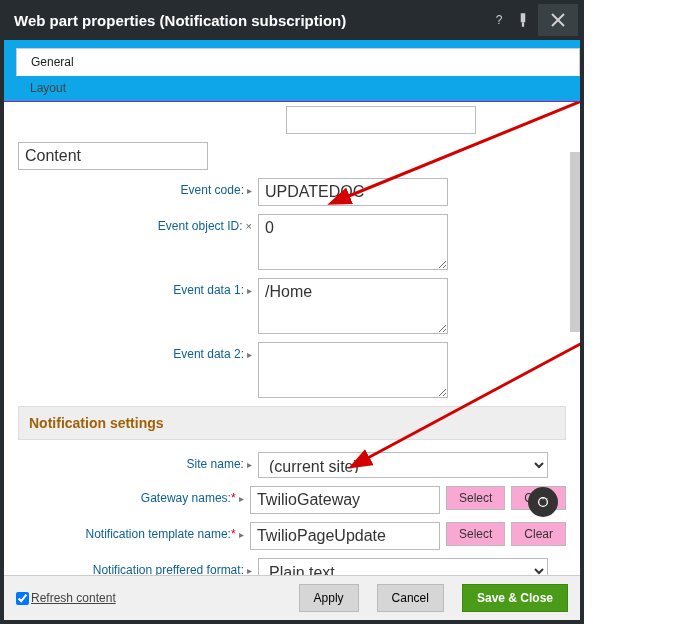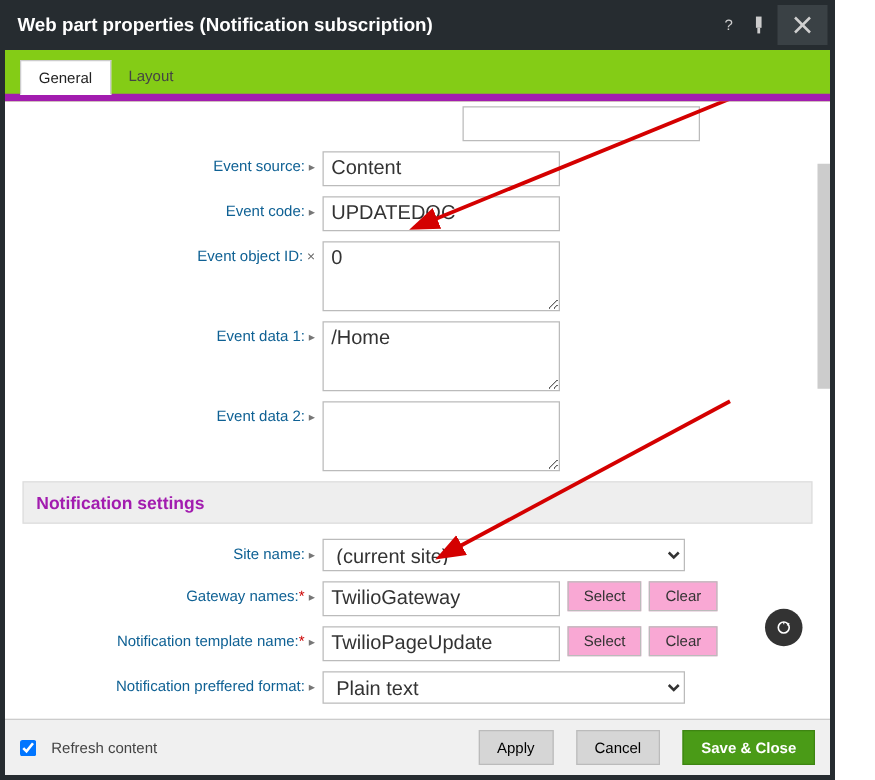--- a/index.html
+++ b/index.html
@@ -1,42 +1,42 @@
 <!DOCTYPE html>
 <html><head>
 <meta charset="utf-8">
 <style>
 * { box-sizing: border-box; margin: 0; padding: 0; }
 body { font-family: "Segoe UI", Arial, sans-serif; font-size: 12px; background: #fff; }
-.window { width: 668px; height: 624px; border: 4px solid #262c30; display: flex; flex-direction: column; position: relative; }
+.window { width: 584px; height: 624px; border: 4px solid #262c30; display: flex; flex-direction: column; position: relative; }
 .titlebar { background: #262c30; color: #fff; height: 36px; display: flex; align-items: center; padding: 0 0 4px 10px; }
 .titlebar-title { font-size: 15px; font-weight: 600; flex: 1; }
 .titlebar-icons { display: flex; align-items: center; gap: 6px; padding-right: 2px; }
 .help-icon, .pin-icon { width: 18px; height: 18px; display: flex; align-items: center; justify-content: center; color: #ccc; font-size: 12px; cursor: pointer; }
 .close-btn { width: 40px; height: 32px; background: #3a4145; display: flex; align-items: center; justify-content: center; cursor: pointer; }
 .close-btn svg { width: 18px; height: 18px; stroke: #d0d0d0; stroke-width: 2; }
-.tabs { background: #84cc16; border-bottom: 6px solid #a21caf; display: flex; padding: 8px 0 0 12px; }
+.tabs { background: #0ea5e9; border-bottom: 1px solid #a21caf; display: flex; padding: 8px 0 0 12px; flex-direction: column; }
 .tab { padding: 6px 14px; font-size: 12px; color: #444; cursor: pointer; }
 .tab.active { background: #fff; border: 1px solid #ccc; border-bottom: 1px solid #fff; margin-bottom: -1px; color: #222; }
 .content { flex: 1; overflow: hidden; position: relative; }
 .scroll { height: 100%; overflow-y: auto; padding: 4px 14px 0 14px; }
 .form-row { display: flex; align-items: flex-start; margin-bottom: 8px; }
 .form-label { width: 240px; text-align: right; padding-right: 6px; padding-top: 5px; color: #0f6194; font-size: 12px; }
 .form-label .req { color: #c00; }
 .caret-r::after { content: '▸'; margin-left: 3px; color: #777; font-size: 10px; }
 .clear-x { color: #666; font-size: 11px; margin-left: 3px; }
 .field-wrap { display: flex; align-items: flex-start; gap: 6px; }
 input[type=text], select, textarea { border: 1px solid #bbb; padding: 4px 6px; font-family: inherit; font-size: 16px; background: #fff; color: #333; }
 input[type=text], textarea { width: 190px; }
 select { width: 290px; height: 26px; }
 textarea { height: 56px; resize: both; }
 .btn-sm { background: #f9a8d4; border: 1px solid #bbb; padding: 4px 12px; font-size: 12px; cursor: pointer; color: #333; }
-.section { background: #eee; border: 1px solid #ddd; padding: 8px 10px; font-size: 14px; font-weight: 600; color: #a21caf; margin: 8px 0 12px 0; }
+.section { background: #eee; border: 1px solid #ddd; padding: 8px 10px; font-size: 14px; font-weight: 600; color: #a16207; margin: 8px 0 12px 0; }
 .footer { background: #f0f0f0; border-top: 1px solid #ccc; padding: 8px 12px; display: flex; align-items: center; }
-.refresh { display: flex; align-items: center; gap: 12px; font-size: 12px; color: #444; }
+.refresh { display: flex; align-items: center; gap: 2px; font-size: 12px; color: #444; text-decoration: underline; }
 .footer-btns { margin-left: auto; display: flex; gap: 18px; }
 .btn { padding: 6px 14px; font-size: 12px; border: 1px solid #bbb; background: #d6d6d6; cursor: pointer; }
 .btn-primary { background: #4a9b17; color: #fff; border-color: #3e8512; font-weight: 600; }
 .arrow { position: absolute; pointer-events: none; }
 .arrow svg { overflow: visible; }
 .fab { position: absolute; right: 22px; bottom: 58px; width: 30px; height: 30px; border-radius: 50%; background: #333; display: flex; align-items: center; justify-content: center; cursor: pointer; }
 .fab svg { width: 14px; height: 14px; fill: #fff; }
 .scrollbar-fake { position: absolute; right: 0; top: 50px; width: 10px; height: 180px; background: #ccc; }
 .top-input { display: flex; justify-content: flex-end; padding-right: 90px; margin-bottom: 8px; }
 </style>
@@ -70,21 +70,20 @@
 
   <div class="content">
     <div class="scrollbar-fake"></div>
     <div class="scroll">
 
       <div class="top-input">
         <input type="text" style="">
       </div>
 
       <div class="form-row">
-        <div class="form-label caret-r">Event source:</div>
         <div class="field-wrap">
             <input type="text" value="Content" style="">
           </div>
       </div>
 
       <div class="form-row">
         <div class="form-label caret-r">Event code:</div>
         <div class="field-wrap">
             <input type="text" value="UPDATEDOC" style="">
           </div>

